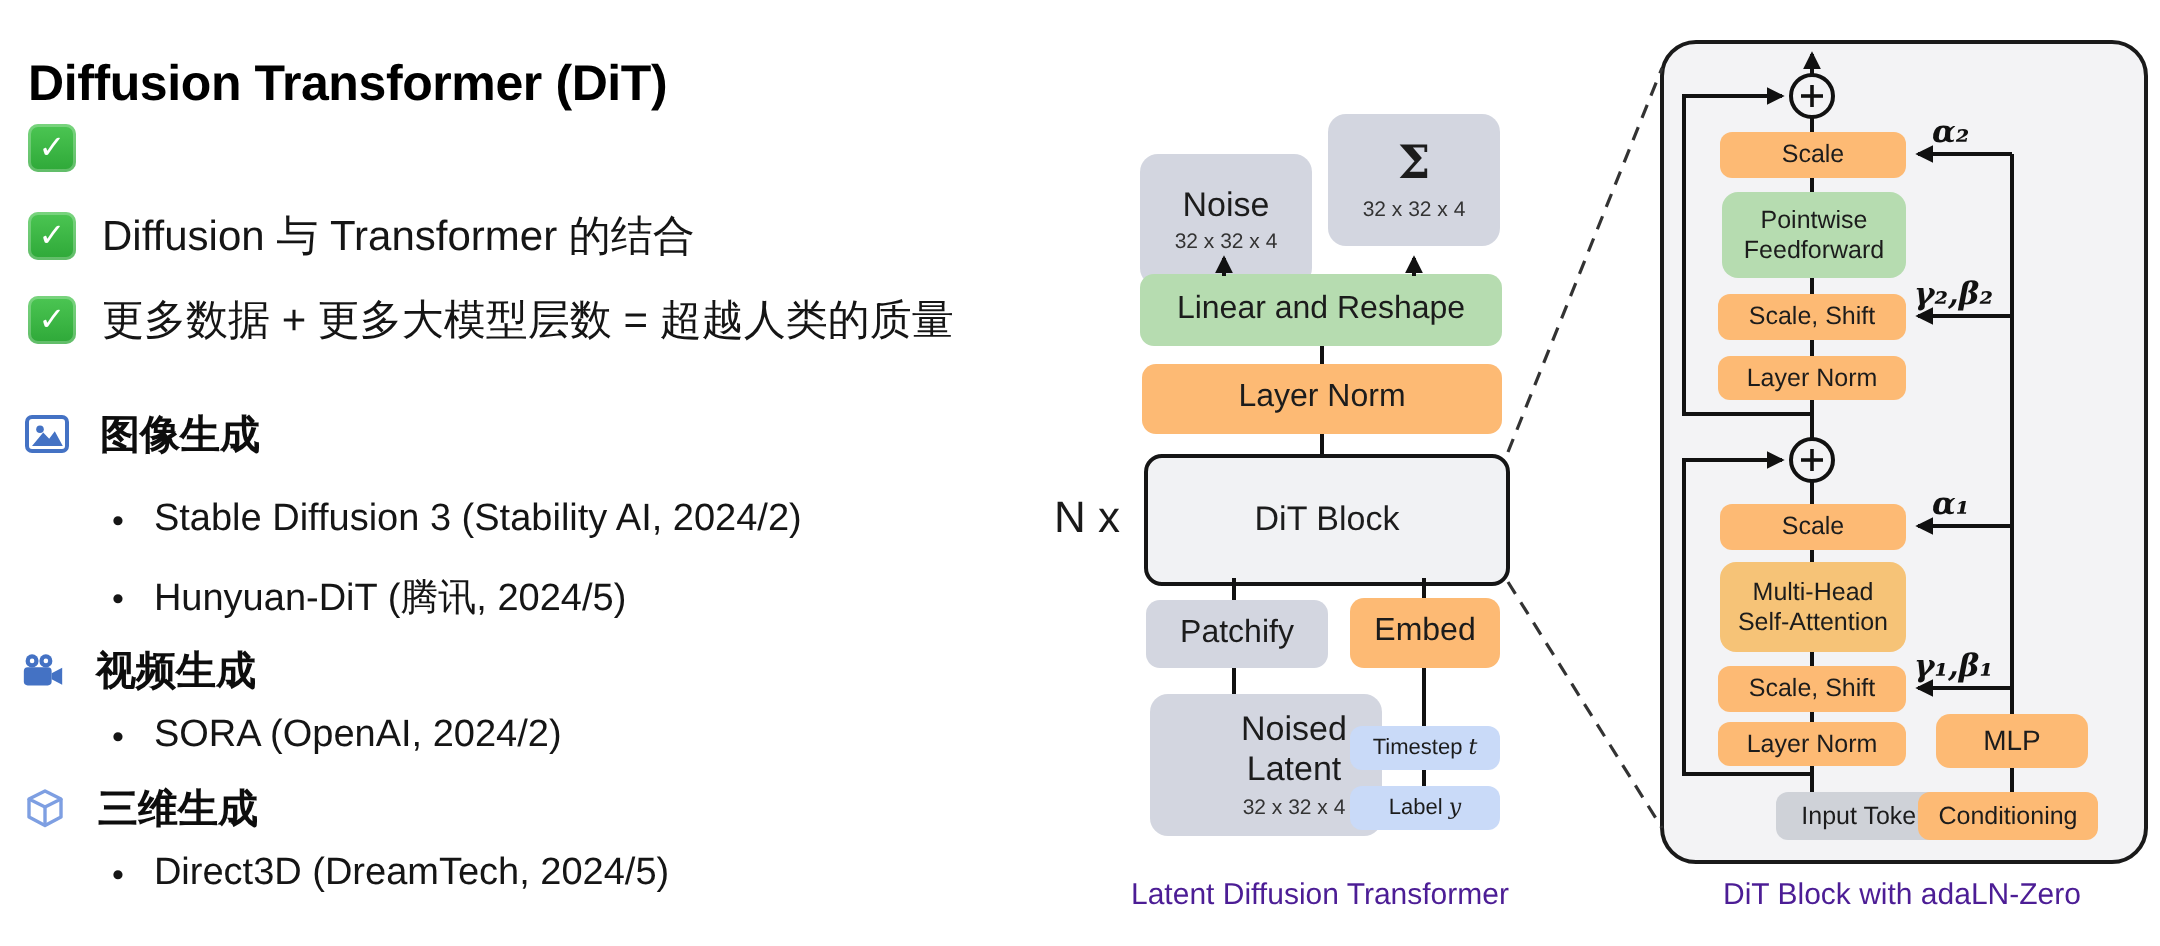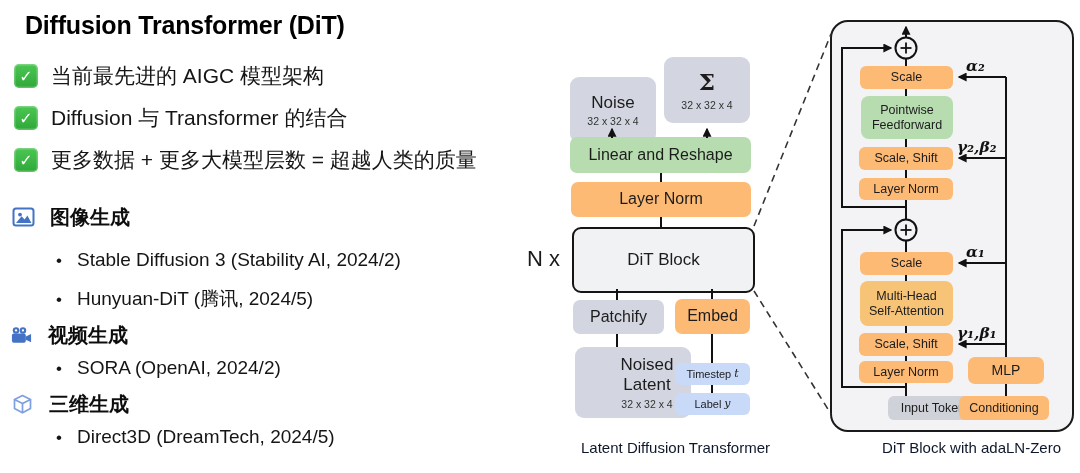--- a/index.html
+++ b/index.html
@@ -38,33 +38,32 @@
   .md{font-size:16px;}
   .sm{font-size:12.5px;}
   .xs{font-size:11px;}
   .dims{font-size:10.5px;color:#333;margin-top:3px;}
   .sigma{font-size:23px;font-weight:700;font-family:"DejaVu Serif",serif;}
   .outline-box{background:#f1f2f4;border:2px solid #151515;border-radius:9px;font-size:17px;}
   .panel{
     position:absolute;background:#f3f3f5;border:2.5px solid #1a1a1a;border-radius:18px;
   }
   .nx{font-size:22px;color:#1a1a1a;}
-  .cap{font-size:15px;color:#0f172a;text-align:right;}
+  .cap{font-size:15px;color:#4c1d95;text-align:center;}
   .math{font-family:"DejaVu Serif",serif;font-style:italic;font-weight:600;font-size:15.5px;color:#111;}
   .mvar{font-family:"DejaVu Serif",serif;font-style:italic;margin-left:3px;}
   svg.overlay{position:absolute;left:0;top:0;pointer-events:none;}
 </style>
 </head>
 <body>
 
-<div class="abs title" style="left:14px;top:11px;margin-left:11px;">Diffusion Transformer (DiT)</div>
+<div class="abs title" style="left:14px;top:28px;">Diffusion Transformer (DiT)</div>
 
 <div class="abs check-row" style="left:14px;top:62px;">
   <span class="check-ico">✓</span>
-  <span>当前最先进的 AIGC 模型架构</span>
 </div>
 <div class="abs check-row" style="left:14px;top:104px;">
   <span class="check-ico">✓</span>
   <span>Diffusion 与 Transformer 的结合</span>
 </div>
 <div class="abs check-row" style="left:14px;top:146px;">
   <span class="check-ico">✓</span>
   <span>更多数据 + 更多大模型层数 = 超越人类的质量</span>
 </div>
 

